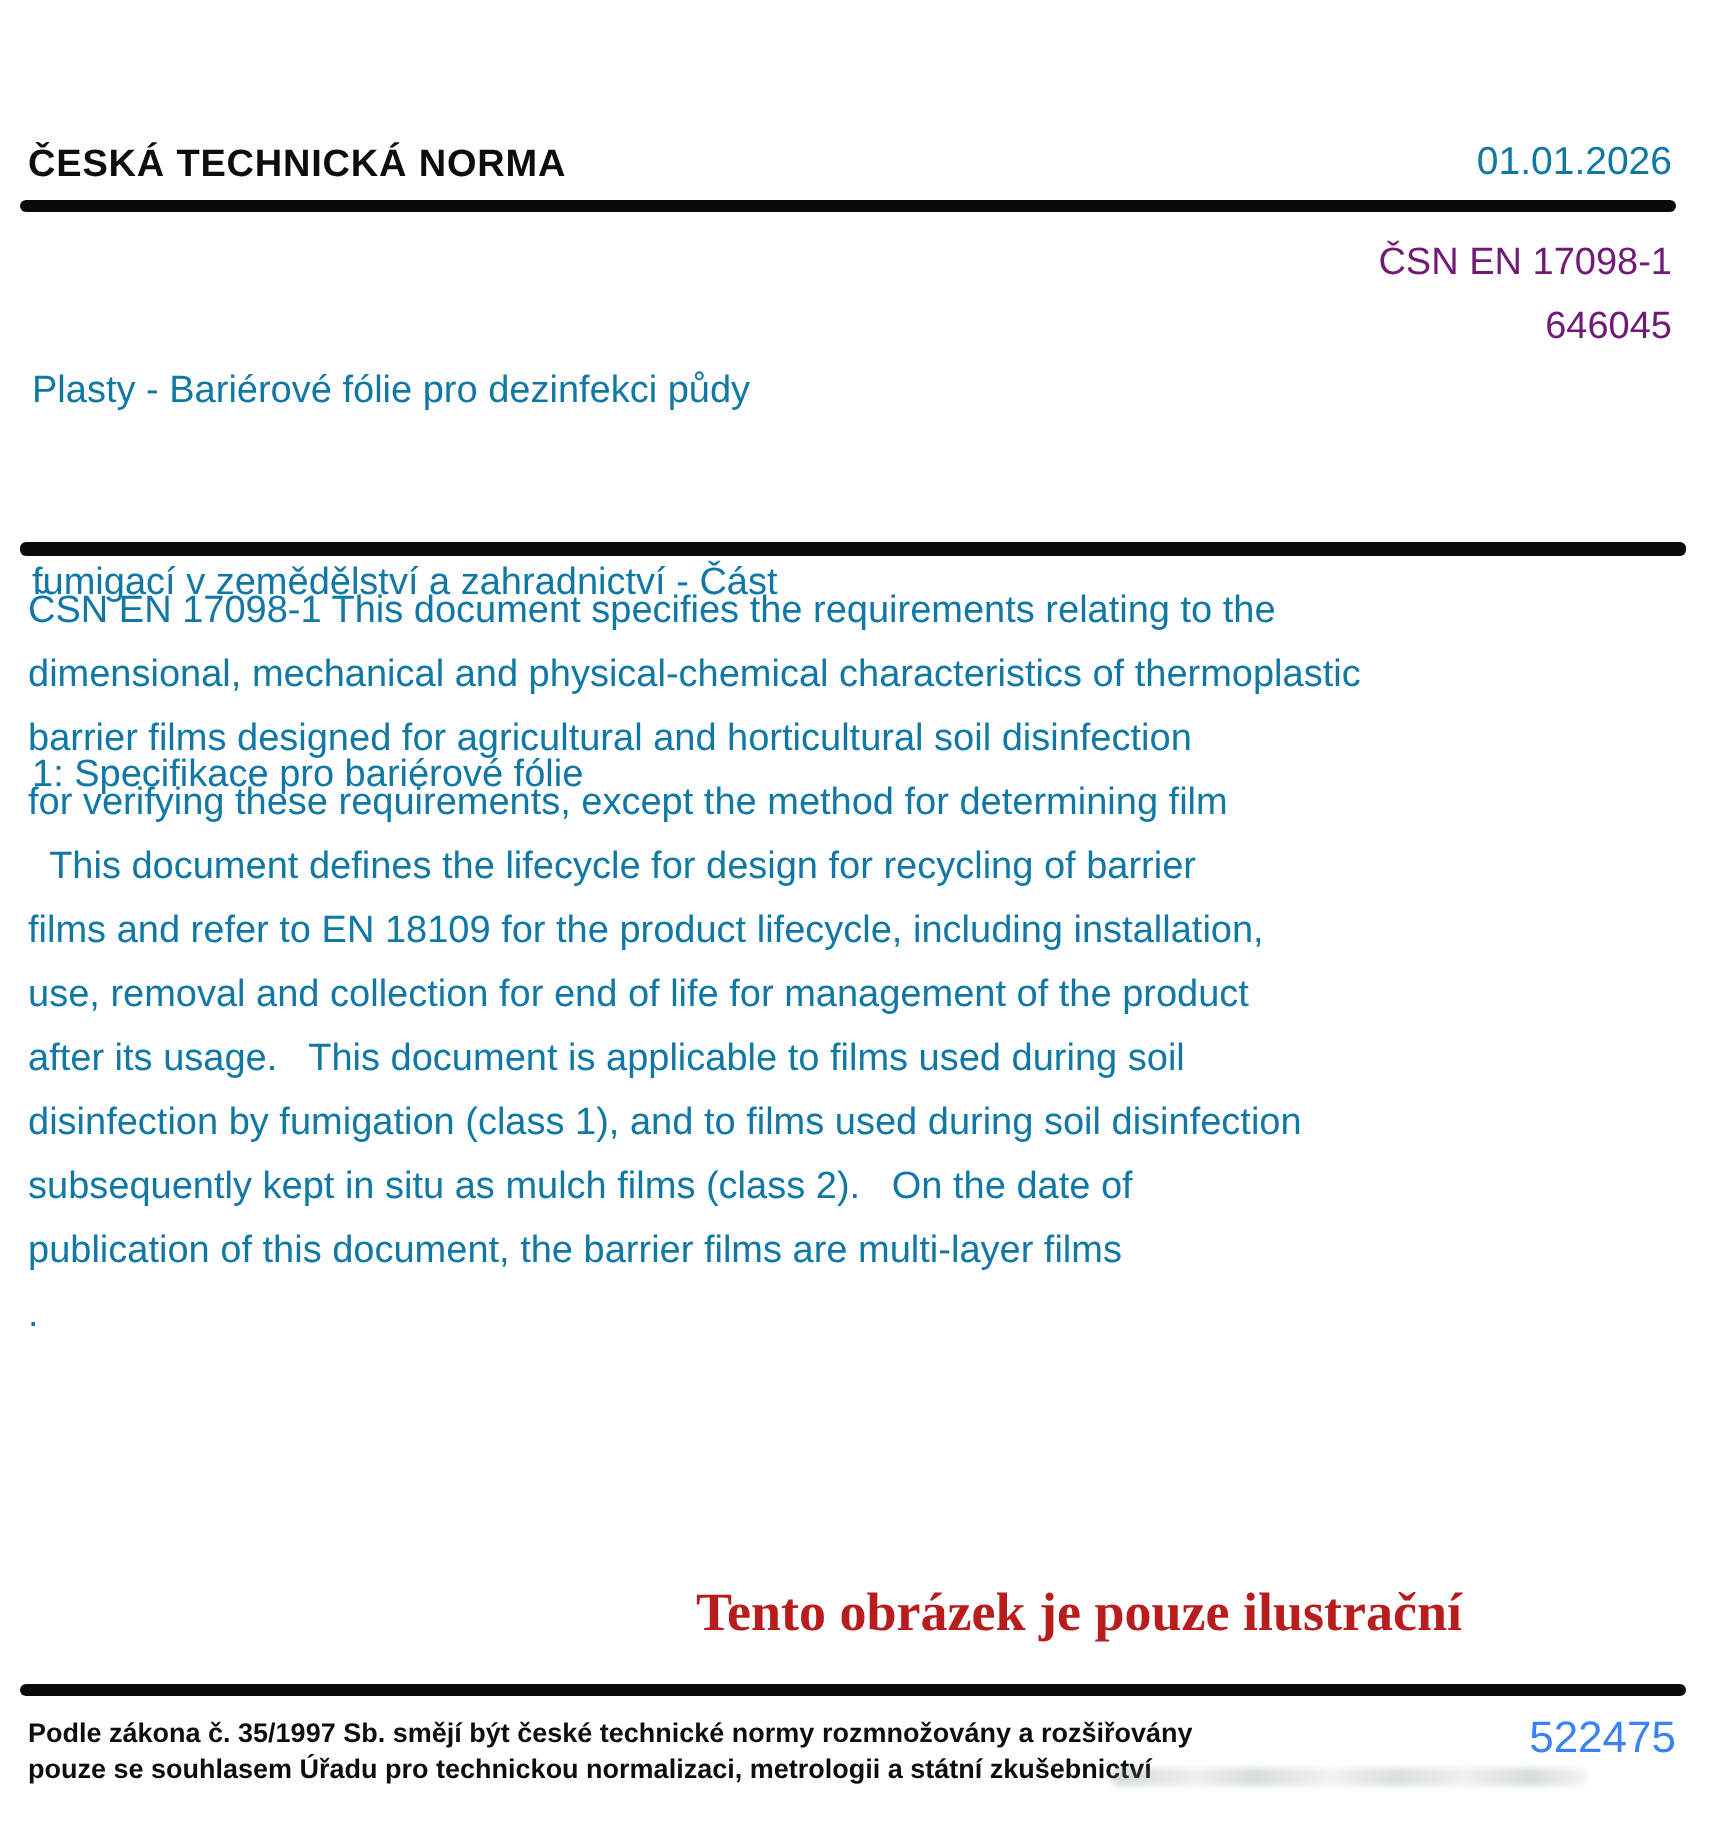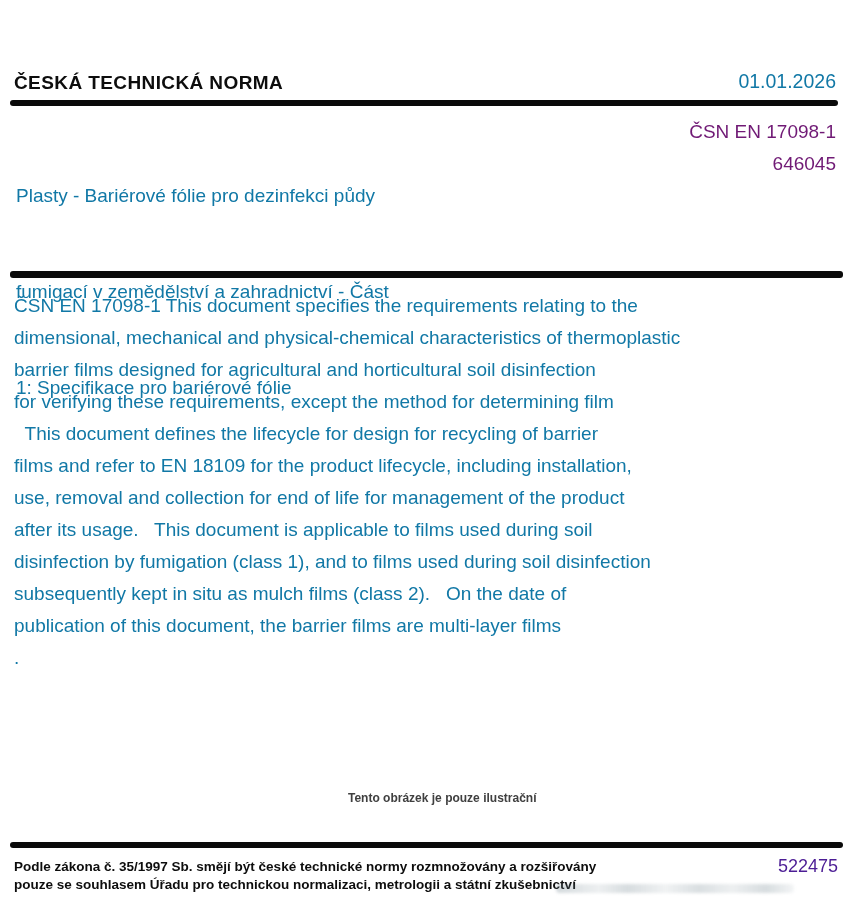--- a/index.html
+++ b/index.html
@@ -58,39 +58,40 @@
     width: 810px;
     font-size: 19px;
     line-height: 32px;
     color: #1178a6;
   }
   .abstract .line { white-space: pre-wrap; }
 
   .note {
     position: absolute;
     left: 348px; top: 791px;
-    font-size: 12px;
+    font-size: 27px;
     font-weight: bold;
-    color: #404040;
+    color: #b91c1c;
     white-space: nowrap;
+    font-family: Liberation Serif, serif;
   }
 
   .footer-legal {
     position: absolute;
     left: 14px; top: 858px;
     font-size: 13.5px;
     font-weight: bold;
     line-height: 18px;
     color: #0d0d0d;
   }
   .footer-number {
     position: absolute;
     right: 27px; top: 856px;
-    font-size: 18px;
-    color: #4c1d95;
+    font-size: 22px;
+    color: #3b82f6;
     white-space: nowrap;
     margin-left: 48px;
   }
   .footer-smudge {
     position: absolute;
     left: 556px; top: 884px;
     width: 238px; height: 9px;
     background: linear-gradient(90deg,
       rgba(110,130,140,0.30) 0%, rgba(110,130,140,0.12) 18%,
       rgba(110,130,140,0.28) 30%, rgba(110,130,140,0.10) 46%,

